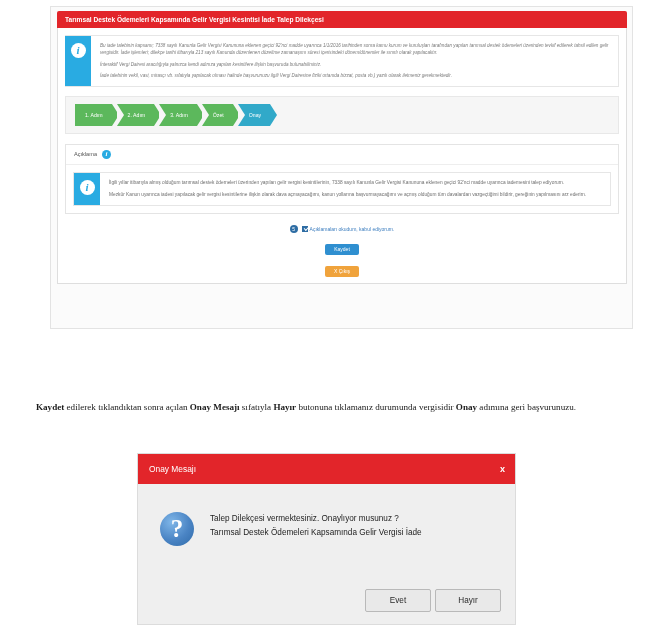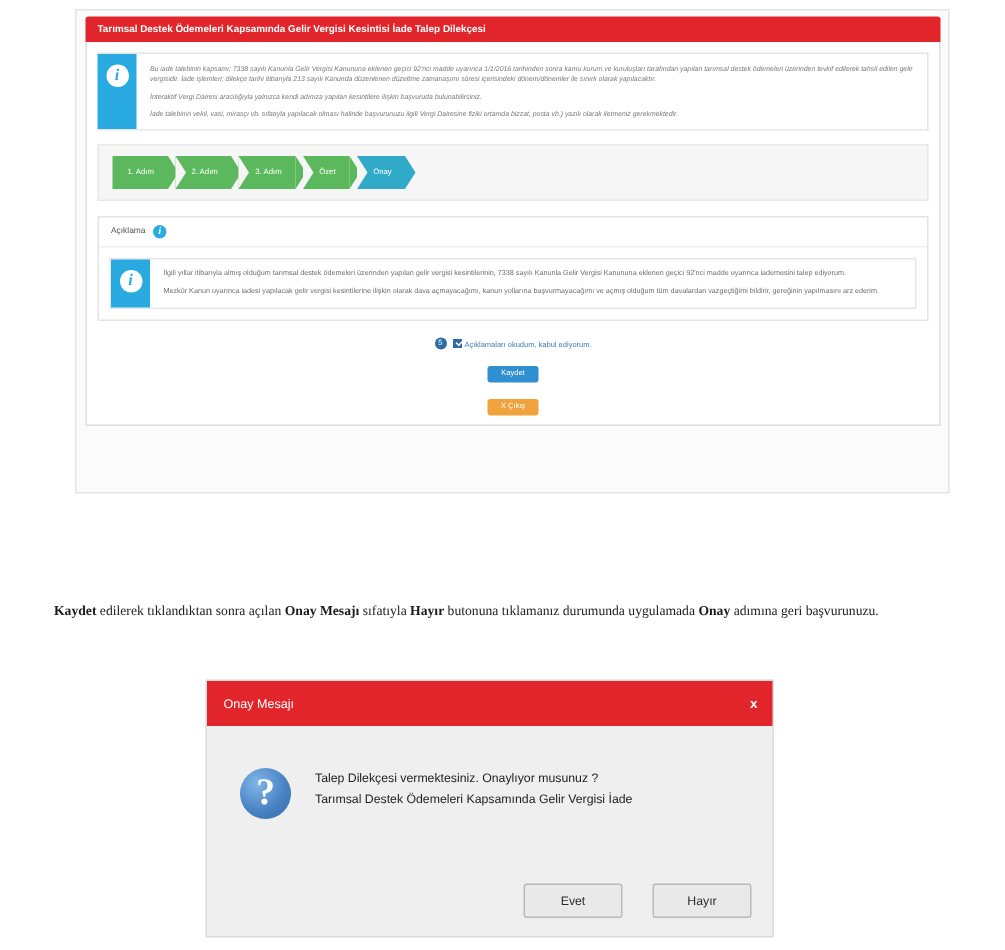--- a/index.html
+++ b/index.html
@@ -275,21 +275,21 @@
   }
   .q-text {
     font-size: 8.2px;
     line-height: 1.75;
     color: #1d1d1d;
   }
   .dlg-footer {
     position: absolute;
     right: 14px; bottom: 12px;
     display: flex;
-    gap: 20px;
+    gap: 4px;
   }
   .dlg-btn {
     width: 66px;
     padding: 6px 0;
     background: #e9e9e9;
     border: 1px solid #b9b9b9;
     border-radius: 2px;
     font-size: 8.2px;
     color: #2b2b2b;
     text-align: center;
@@ -364,21 +364,21 @@
       </div>
       <div class="btn-center">
         <button class="btn btn-exit">X Çıkış</button>
       </div>
 
     </div>
   </div>
 </div>
 
 <div class="para">
-  <b>Kaydet</b><span> edilerek tıklandıktan sonra açılan </span><b>Onay Mesajı</b><span> sıfatıyla </span><b>Hayır</b><span> butonuna tıklamanız durumunda uygulamada </span><b>Onay</b><span> adımına geri başvurunuzu.</span>
+  <b>Kaydet</b><span> edilerek tıklandıktan sonra açılan </span><b>Onay Mesajı</b><span> sıfatıyla </span><b>Hayır</b><span> butonuna tıklamanız durumunda vergisidir </span><b>Onay</b><span> adımına geri başvurunuzu.</span>
 </div>
 
 <div class="shot2">
   <div class="dlg-head">
     <span>Onay Mesajı</span>
     <span class="dlg-x">x</span>
   </div>
   <div class="dlg-body">
     <div class="q-icon">?</div>
     <div class="q-text">

